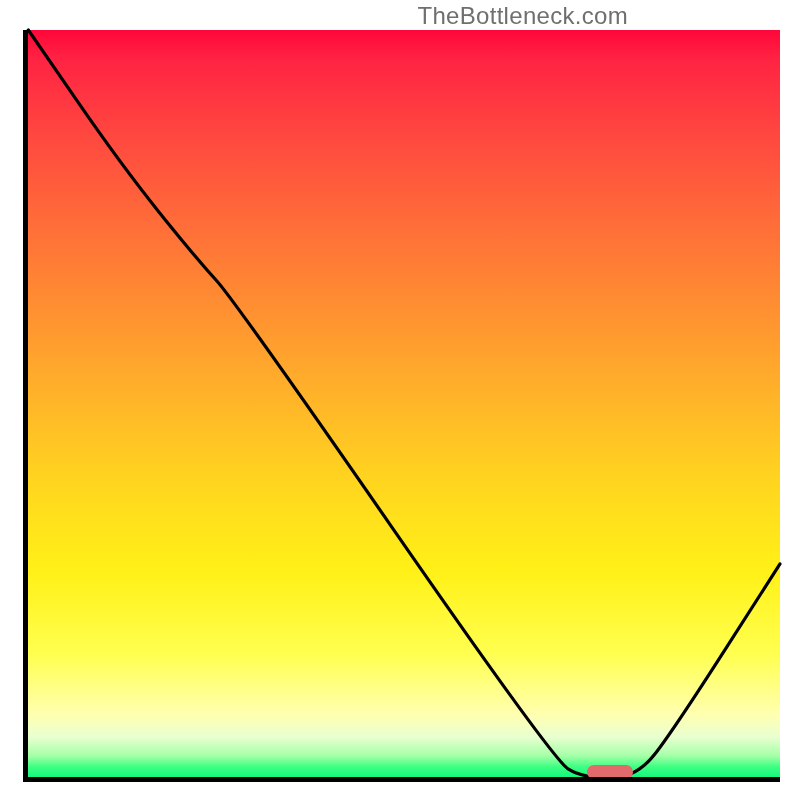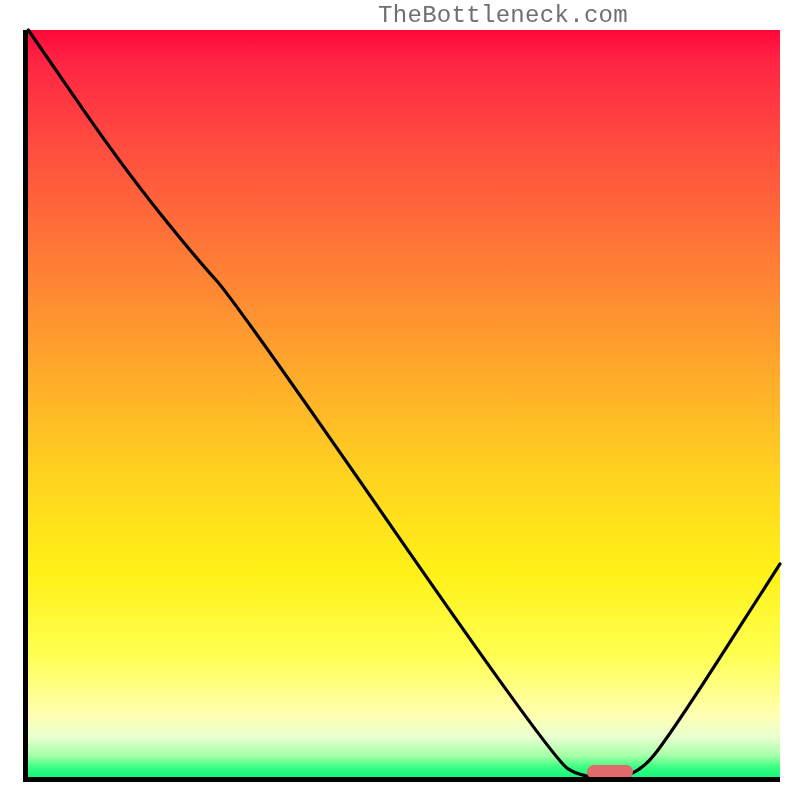--- a/index.html
+++ b/index.html
@@ -8,21 +8,20 @@
     width: 800px;
     height: 800px;
     background: #ffffff;
     font-family: Arial, Helvetica, sans-serif;
     overflow: hidden;
   }
   .container {
     position: relative;
     width: 636px;
     height: 800px;
-    font-family: Liberation Mono, monospace;
   }
   .watermark {
     position: absolute;
     top: 2px;
     right: 8px;
     color: #6f6f6f;
     font-size: 24px;
     font-weight: 500;
     letter-spacing: 0.3px;
     z-index: 5;

